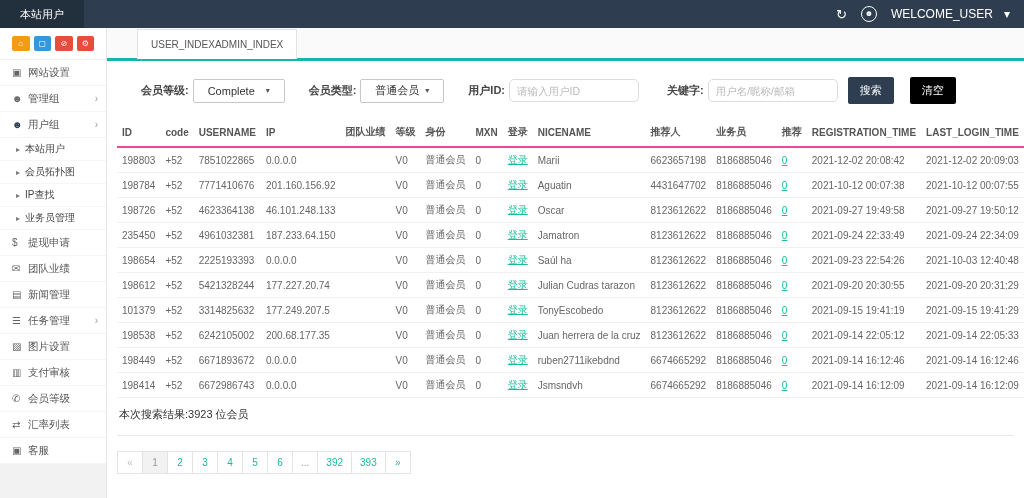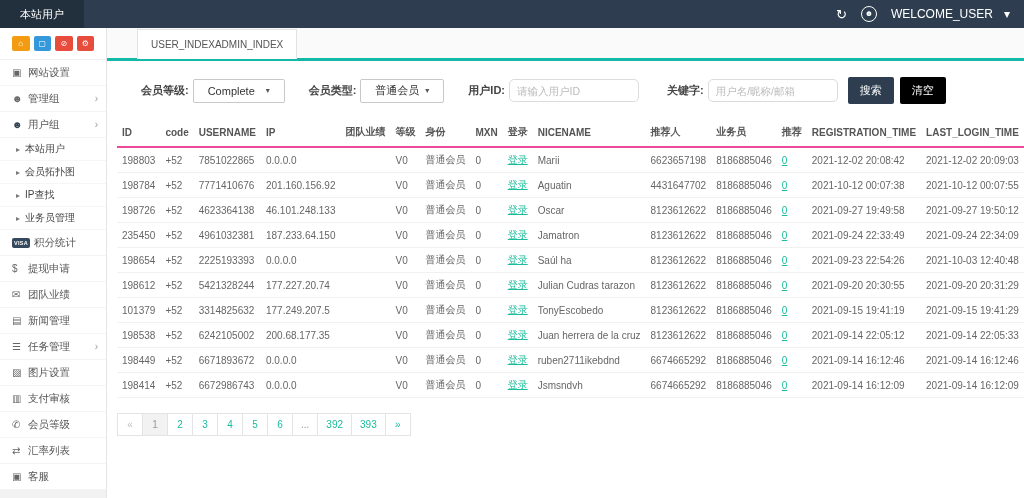--- a/index.html
+++ b/index.html
@@ -36,21 +36,21 @@
 
   
   .filters { display:flex; align-items:center; font-size:11px; color:#333; padding:0 0 14px 24px; }
   .filters .lbl { margin-right:4px; font-weight:bold; color:#444; }
   .sel { display:flex; align-items:center; justify-content:space-between; width:92px; height:24px; border:1px solid #c8c8c8; border-radius:2px; background:#fff; padding:0 14px; margin-right:24px; font-size:11px; color:#333; cursor:pointer; }
   .sel .car { font-size:8px; color:#555; }
   .txt { height:23px; width:130px; border:1px solid #dcdcdc; border-radius:5px; padding:0 7px; font-size:10.5px; color:#333; margin-right:10px; font-family:inherit; }
   .txt::placeholder { color:#bbb; }
   .sp { width:18px; }
   .btn { border:none; color:#fff; font-size:11px; padding:6px 12px; border-radius:2px; cursor:pointer; font-family:inherit; }
-  .btn-search { background:#2e3e50; margin-right:6px; }
+  .btn-search { background:#2e3e50; margin-right:16px; }
   .btn-clear { background:#000000; }
 
   
   table { width:100%; border-collapse:collapse; white-space:nowrap; }
   th { text-align:left; font-size:10px; color:#555; font-weight:bold; padding:7px 5px; border-bottom:2px solid #ec4899; }
   td { font-size:10px; color:#666; padding:5px 5px; border-bottom:1px solid #f1f1f1; }
   a.glink { color:#1abc9c; text-decoration:underline; cursor:pointer; }
 
   .summary { font-size:11px; color:#333; padding:9px 2px 13px; border-bottom:1px solid #e9e9e9; }
 
@@ -107,24 +107,20 @@
         <span class="arr">▸</span>
         <span>会员拓扑图</span>
       </div>
       <div class="side-sub">
         <span class="arr">▸</span>
         <span>IP查找</span>
       </div>
       <div class="side-sub">
         <span class="arr">▸</span>
         <span>业务员管理</span>
-      </div>
-      <div class="side-item">
-        <span class="badge-ic">VISA</span>
-        <span>积分统计</span>
       </div>
       <div class="side-item">
         <span class="ic">$</span>
         <span>提现申请</span>
       </div>
       <div class="side-item">
         <span class="ic">✉</span>
         <span>团队业绩</span>
       </div>
       <div class="side-item">
@@ -383,20 +379,21 @@
             <td>6674665292</td>
             <td>8186885046</td>
             <td><a class="glink">0</a></td>
             <td>2021-09-14 16:12:09</td>
             <td>2021-09-14 16:12:09</td>
             <td>USER_STATUS_ACTIVATED</td>
           </tr>
         </tbody>
     </table>
 
+    <div class="summary">本次搜索结果:3923 位会员</div>
 
     <div class="pagination" id="pagination">
         <div class="page first">«</div>
         <div class="page active">1</div>
         <div class="page">2</div>
         <div class="page">3</div>
         <div class="page">4</div>
         <div class="page">5</div>
         <div class="page">6</div>
         <div class="page dots">...</div>

